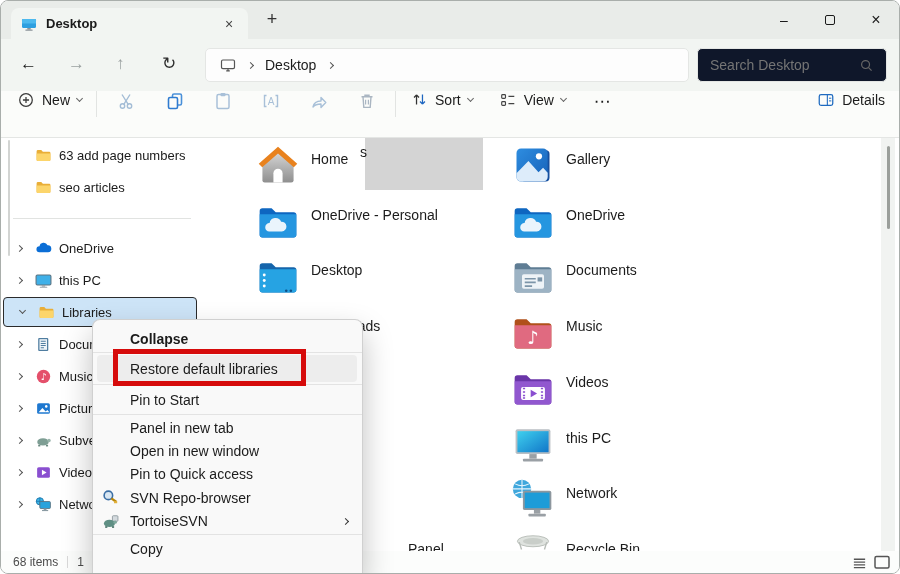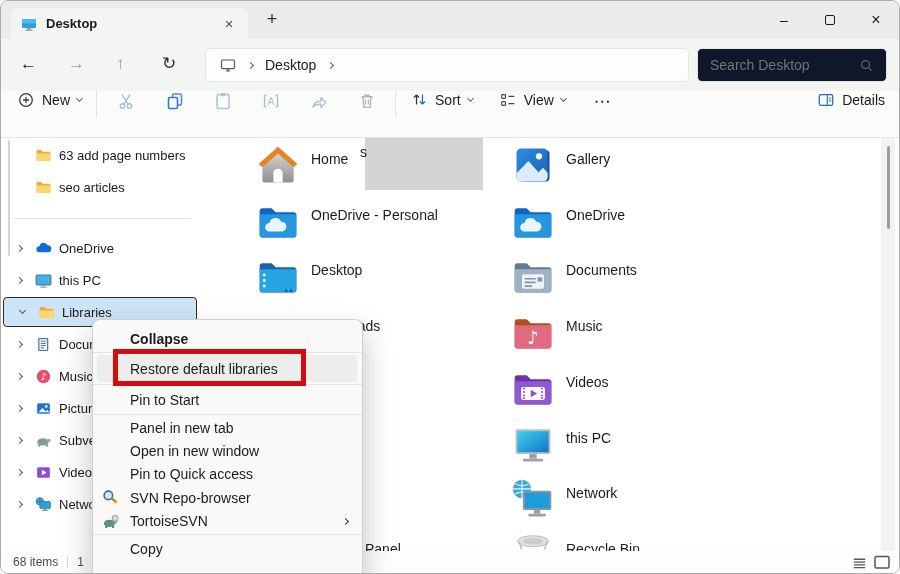--- a/index.html
+++ b/index.html
@@ -47,21 +47,21 @@
   .sb-row.sel{left:2px;width:194px;background:#cde4f7;border:1px solid #2b2b2b;border-radius:4px;}
   .sb-div{position:absolute;left:12px;width:178px;height:1px;background:#e1e3e1;}
   .sb-scroll{position:absolute;left:7px;top:2px;width:2px;height:116px;background:#d2d4d2;border-radius:2px;}
   
   .tile{position:absolute;width:240px;height:50px;}
   .tile .t-ic{position:absolute;left:0;top:0;width:44px;height:44px;}
   .tile .t-lbl{position:absolute;left:55px;top:8px;font-size:14px;color:#1b1b1b;white-space:nowrap;}
   .part-sel{position:absolute;left:357px;width:125px;height:52px;}
   .part-sel .rect{position:absolute;left:7px;right:0;top:0;bottom:0;background:#d4d4d4;}
   .part-sel .s{position:absolute;left:2px;top:6px;font-size:14px;color:#1b1b1b;}
-  .part-lbl{position:absolute;font-size:14px;color:#1b1b1b;}
+  .part-lbl{position:absolute;font-size:14px;color:#1b1b1b;margin-left:43px;}
   
   .vtrack{position:absolute;right:4px;top:0;bottom:0;width:14px;background:#f1f3f1;}
   .vthumb{position:absolute;right:9.5px;top:8px;width:3px;height:83px;background:#9b9f9b;border-radius:2px;}
   
   .statusbar{position:absolute;left:0;right:0;bottom:0;height:22px;background:#fcfdfc;
              display:flex;align-items:center;font-size:12px;color:#4c4c4c;}
   .st-count{margin-left:12px;}
   .st-sep{width:1px;height:12px;background:#d9d9d9;margin:0 9px;}
   .st-icons{position:absolute;right:8px;display:flex;gap:5px;align-items:center;}
   

